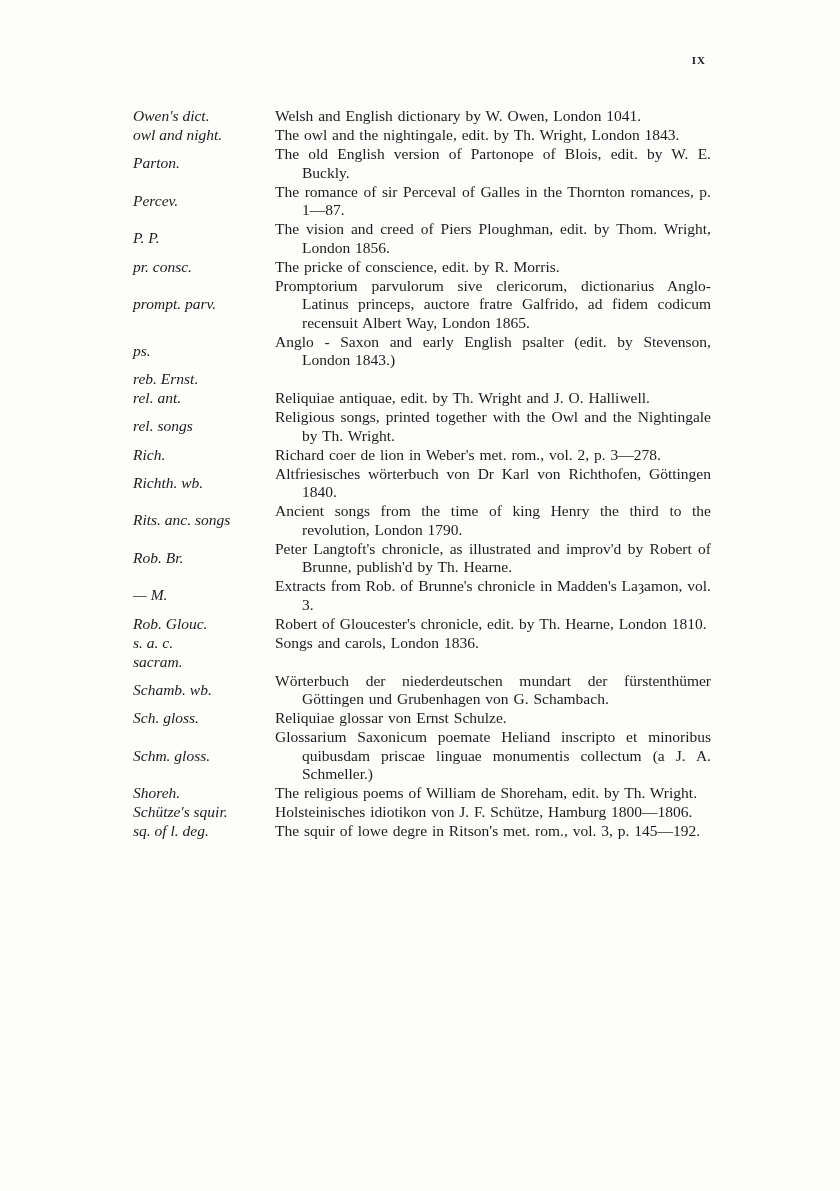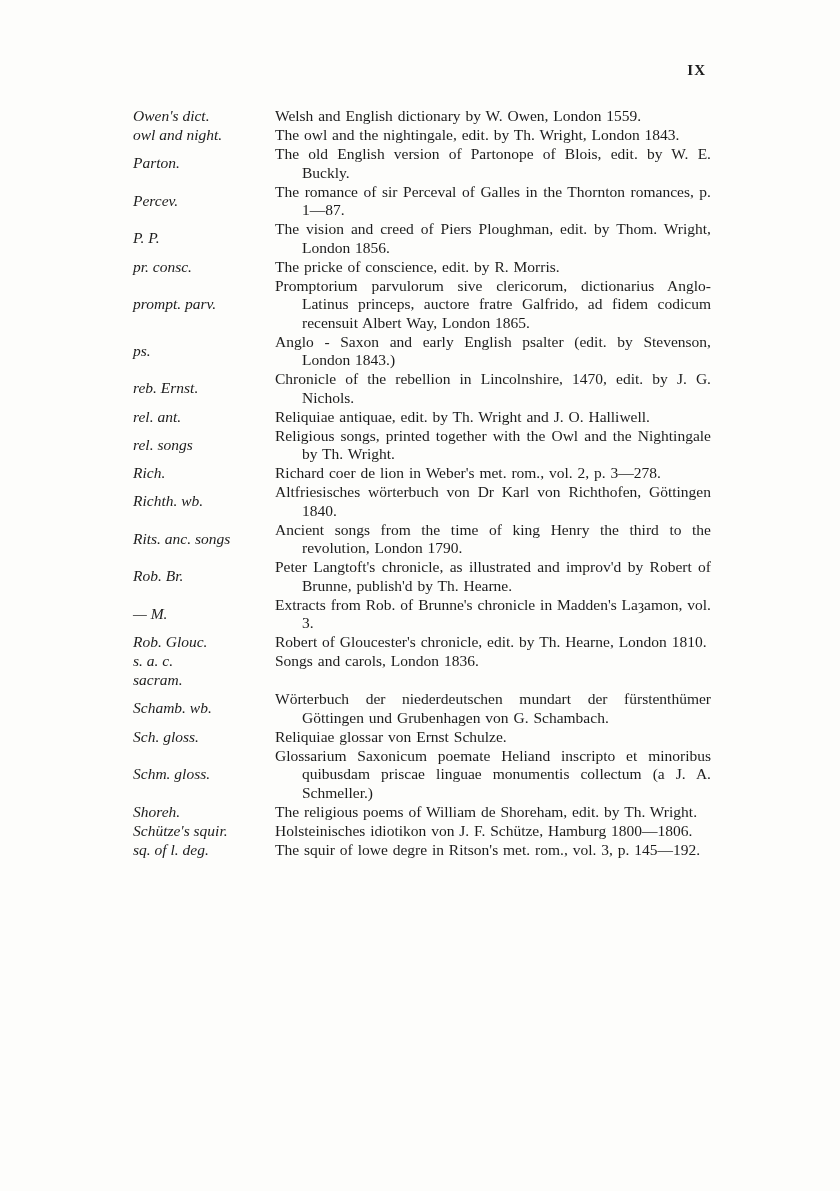--- a/index.html
+++ b/index.html
@@ -17,24 +17,23 @@
     width: 840px;
     height: 1191px;
     background: #fdfdfb;
     font-family: "Liberation Serif", "DejaVu Serif", serif;
     color: #1c1c1c;
   }
   .page-number {
     position: absolute;
     top: 54px;
     right: 134px;
-    font-size: 15px;
+    font-size: 11px;
     letter-spacing: 1px;
     font-weight: 600;
-    margin-top: 8px;
   }
   .entries {
     position: absolute;
     top: 107px;
     left: 133px;
     width: 578px;
   }
   .entry {
     display: flex;
     align-items: center;
@@ -60,21 +59,21 @@
   }
 </style>
 </head>
 <body>
 
 <div class="sheet">
   <div class="page-number">IX</div>
   <div class="entries">
       <div class="entry">
         <div class="abbr">Owen's dict.</div>
-        <div class="desc">Welsh and English dictionary by W. Owen, London 1559.</div>
+        <div class="desc">Welsh and English dictionary by W. Owen, London 1041.</div>
       </div>
       <div class="entry">
         <div class="abbr">owl and night.</div>
         <div class="desc">The owl and the nightingale, edit. by Th. Wright, London 1843.</div>
       </div>
       <div class="entry">
         <div class="abbr">Parton.</div>
         <div class="desc">The old English version of Partonope of Blois, edit. by W. E. Buckly.</div>
       </div>
       <div class="entry">
@@ -92,21 +91,20 @@
       <div class="entry">
         <div class="abbr">prompt. parv.</div>
         <div class="desc">Promptorium parvulorum sive clericorum, dictionarius Anglo-Latinus princeps, auctore fratre Galfrido, ad fidem codicum recensuit Albert Way, London 1865.</div>
       </div>
       <div class="entry">
         <div class="abbr">ps.</div>
         <div class="desc">Anglo - Saxon and early English psalter (edit. by Stevenson, London 1843.)</div>
       </div>
       <div class="entry">
         <div class="abbr">reb. Ernst.</div>
-        <div class="desc">Chronicle of the rebellion in Lincolnshire, 1470, edit. by J. G. Nichols.</div>
       </div>
       <div class="entry">
         <div class="abbr">rel. ant.</div>
         <div class="desc">Reliquiae antiquae, edit. by Th. Wright and J. O. Halliwell.</div>
       </div>
       <div class="entry">
         <div class="abbr">rel. songs</div>
         <div class="desc">Religious songs, printed together with the Owl and the Nightingale by Th. Wright.</div>
       </div>
       <div class="entry">

